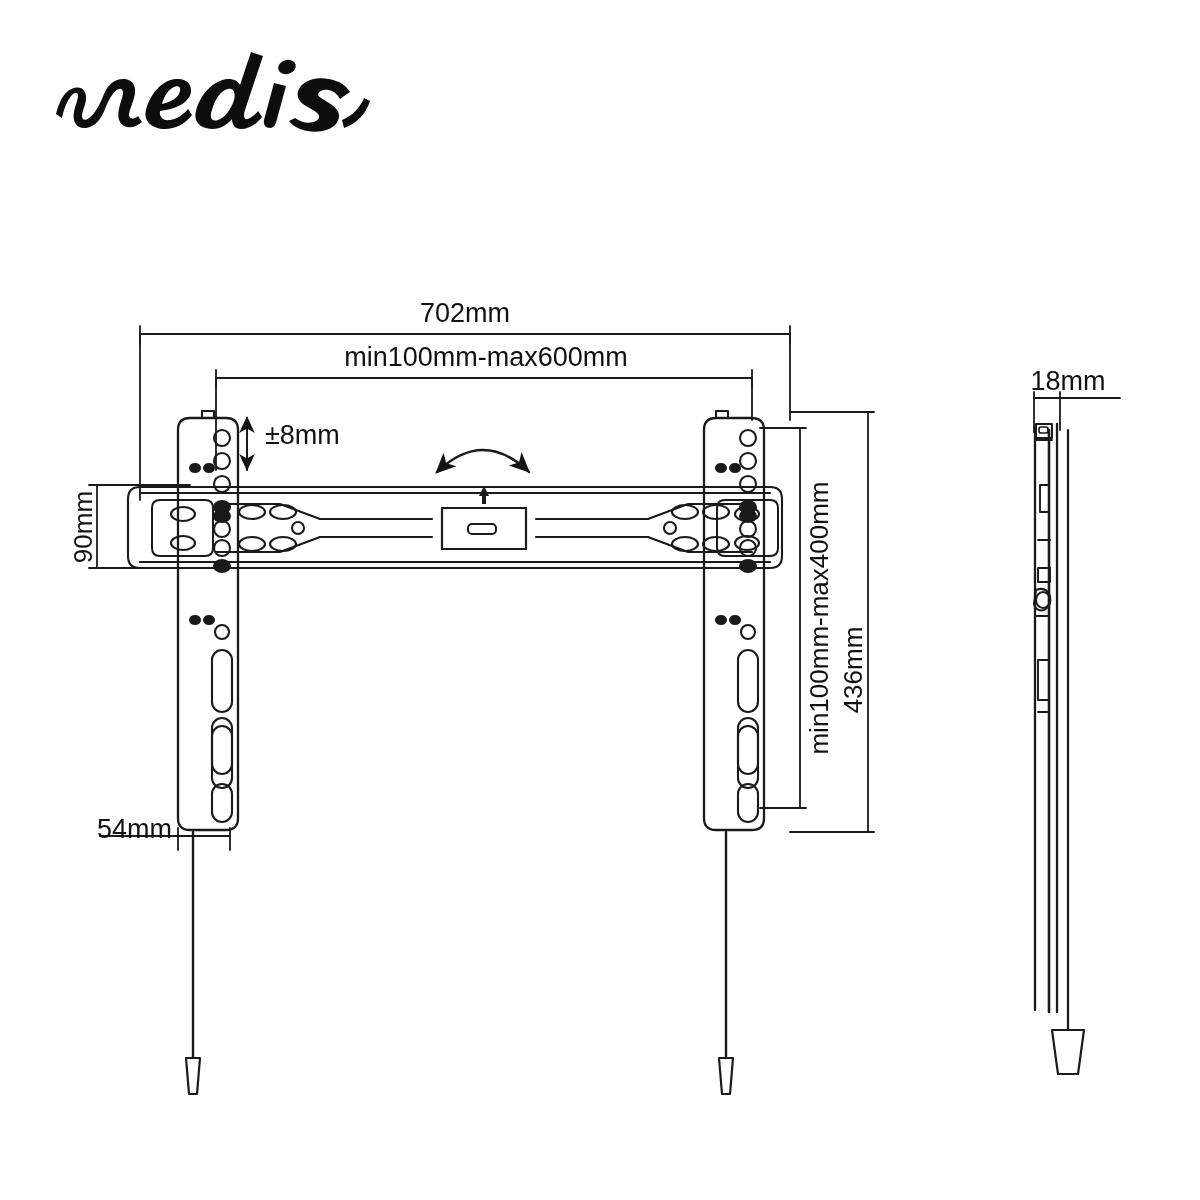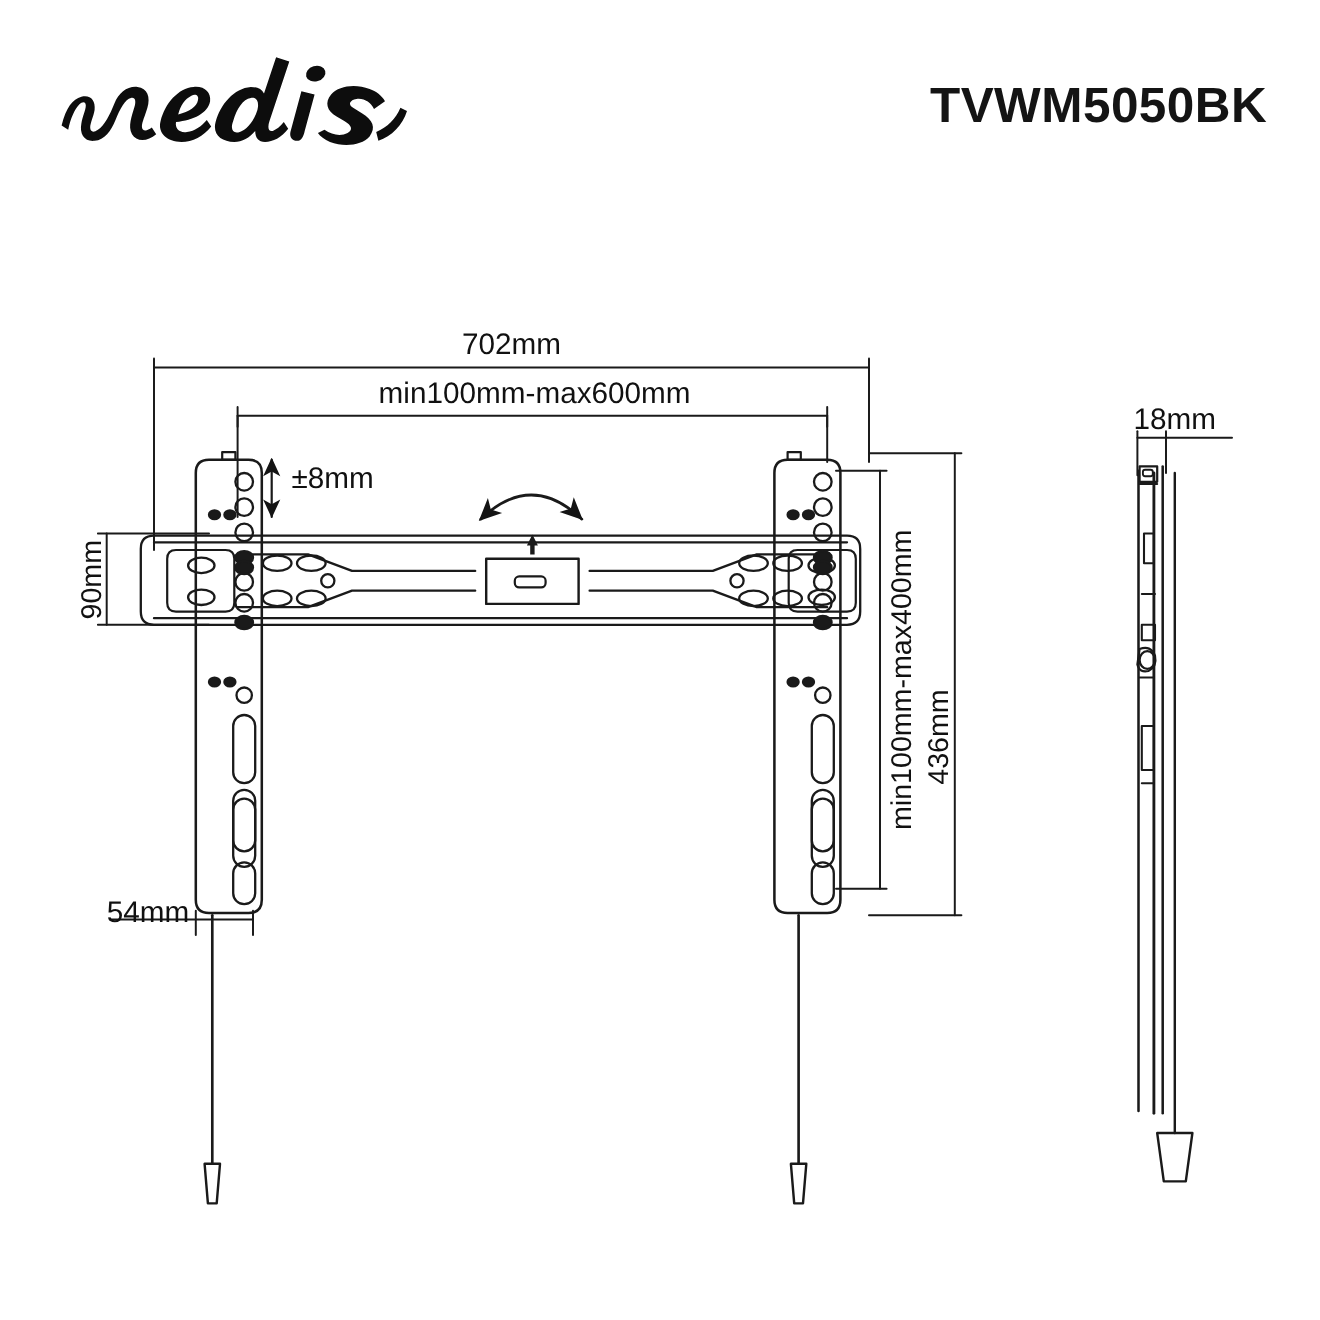--- a/index.html
+++ b/index.html
@@ -78,21 +78,20 @@
         <path d="M224 80 C220 80 217 77 218 72 L228 35 L240 38 L231 71 C230 76 228 80 224 80 Z"></path>
         <ellipse cx="241" cy="19" rx="9" ry="7" transform="rotate(-16 241 19)"></ellipse>
 
         <path d="M249 70 C256 75 264 76 270 73 C275 70 274 66 267 62 L260 58 C251 53 249 45 255 38 C262 30 277 28 290 33 C296 35 301 39 304 44 L294 51 C291 45 285 41 278 42 C272 43 270 47 275 50 L283 55 C293 61 296 68 290 76 C283 84 267 86 254 81 C249 79 245 76 243 73 Z"></path>
 
         <path d="M296 72 C306 68 314 60 318 50 L324 53 C320 66 310 76 298 80 Z"></path>
       </g>
     </svg>
   </div>
 
-  <div class="model-code">TVWM5050BK</div>
 
   <div id="drawing">
     <svg width="1200" height="1200" viewBox="0 0 1200 1200" xmlns="http://www.w3.org/2000/svg">
       <defs>
         <marker id="arrHead" markerWidth="9" markerHeight="9" refX="8" refY="4.5" orient="auto" markerUnits="strokeWidth">
           <path d="M0,0.6 L8.5,4.5 L0,8.4 L2.2,4.5 Z" fill="#141414"></path>
         </marker>
         <marker id="arrHeadRev" markerWidth="9" markerHeight="9" refX="1" refY="4.5" orient="auto" markerUnits="strokeWidth">
           <path d="M8.5,0.6 L0,4.5 L8.5,8.4 L6.3,4.5 Z" fill="#141414"></path>
         </marker>

